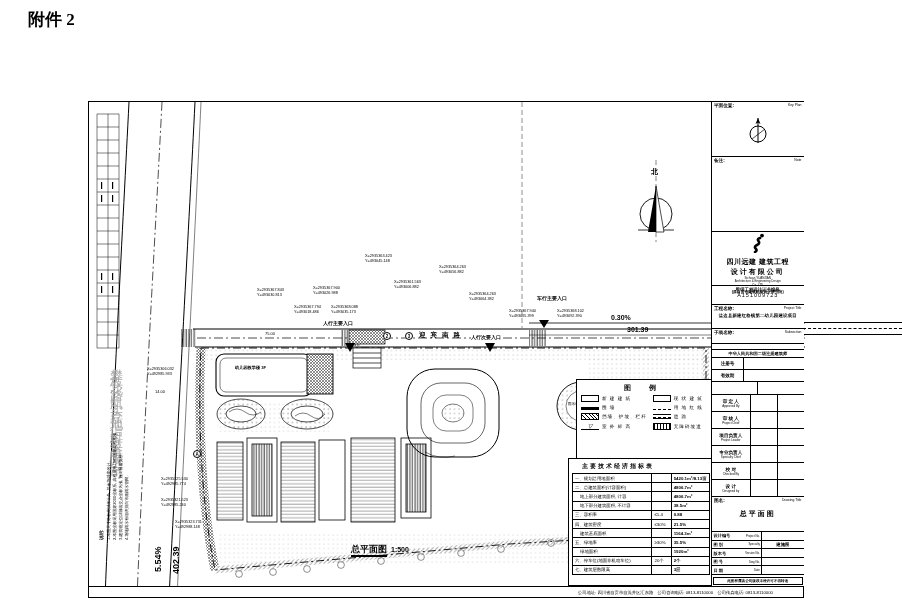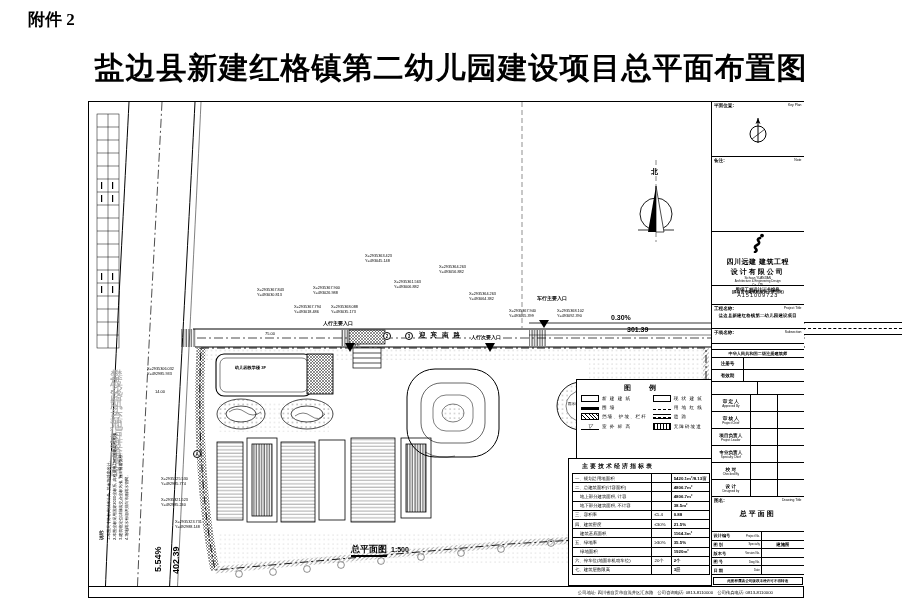--- a/index.html
+++ b/index.html
@@ -87,21 +87,20 @@
   .footerband{position:absolute;z-index:3;left:0;right:0;bottom:0;height:11px;border-top:.9px solid #000;
     background:#fff;font-size:4.3px;display:flex;align-items:center;justify-content:flex-end;padding-right:30px;box-sizing:border-box;}
   .ext-line{position:absolute;z-index:0;left:803px;width:99px;height:0;}
 </style>
 </head>
 <body>
 
 <div class="page">
 
   <div class="attach">附件 2</div>
-  <h1 class="main-title" style="margin:0;">盐边县新建红格镇第二幼儿园建设项目总平面布置图</h1>
 
   <div class="ext-line" style="top:322px;border-top:1px solid #000;"></div>
   <div class="ext-line" style="top:328px;border-top:.8px dashed #000;"></div>
   <div class="ext-line" style="top:334px;border-top:1px solid #000;"></div>
 
   <div class="sheet">
 
     <svg class="plan-svg" width="716" height="497" viewBox="0 0 716 497">
       <defs>
         <pattern id="diagHatch" width="3" height="3" patternUnits="userSpaceOnUse" patternTransform="rotate(45)">

